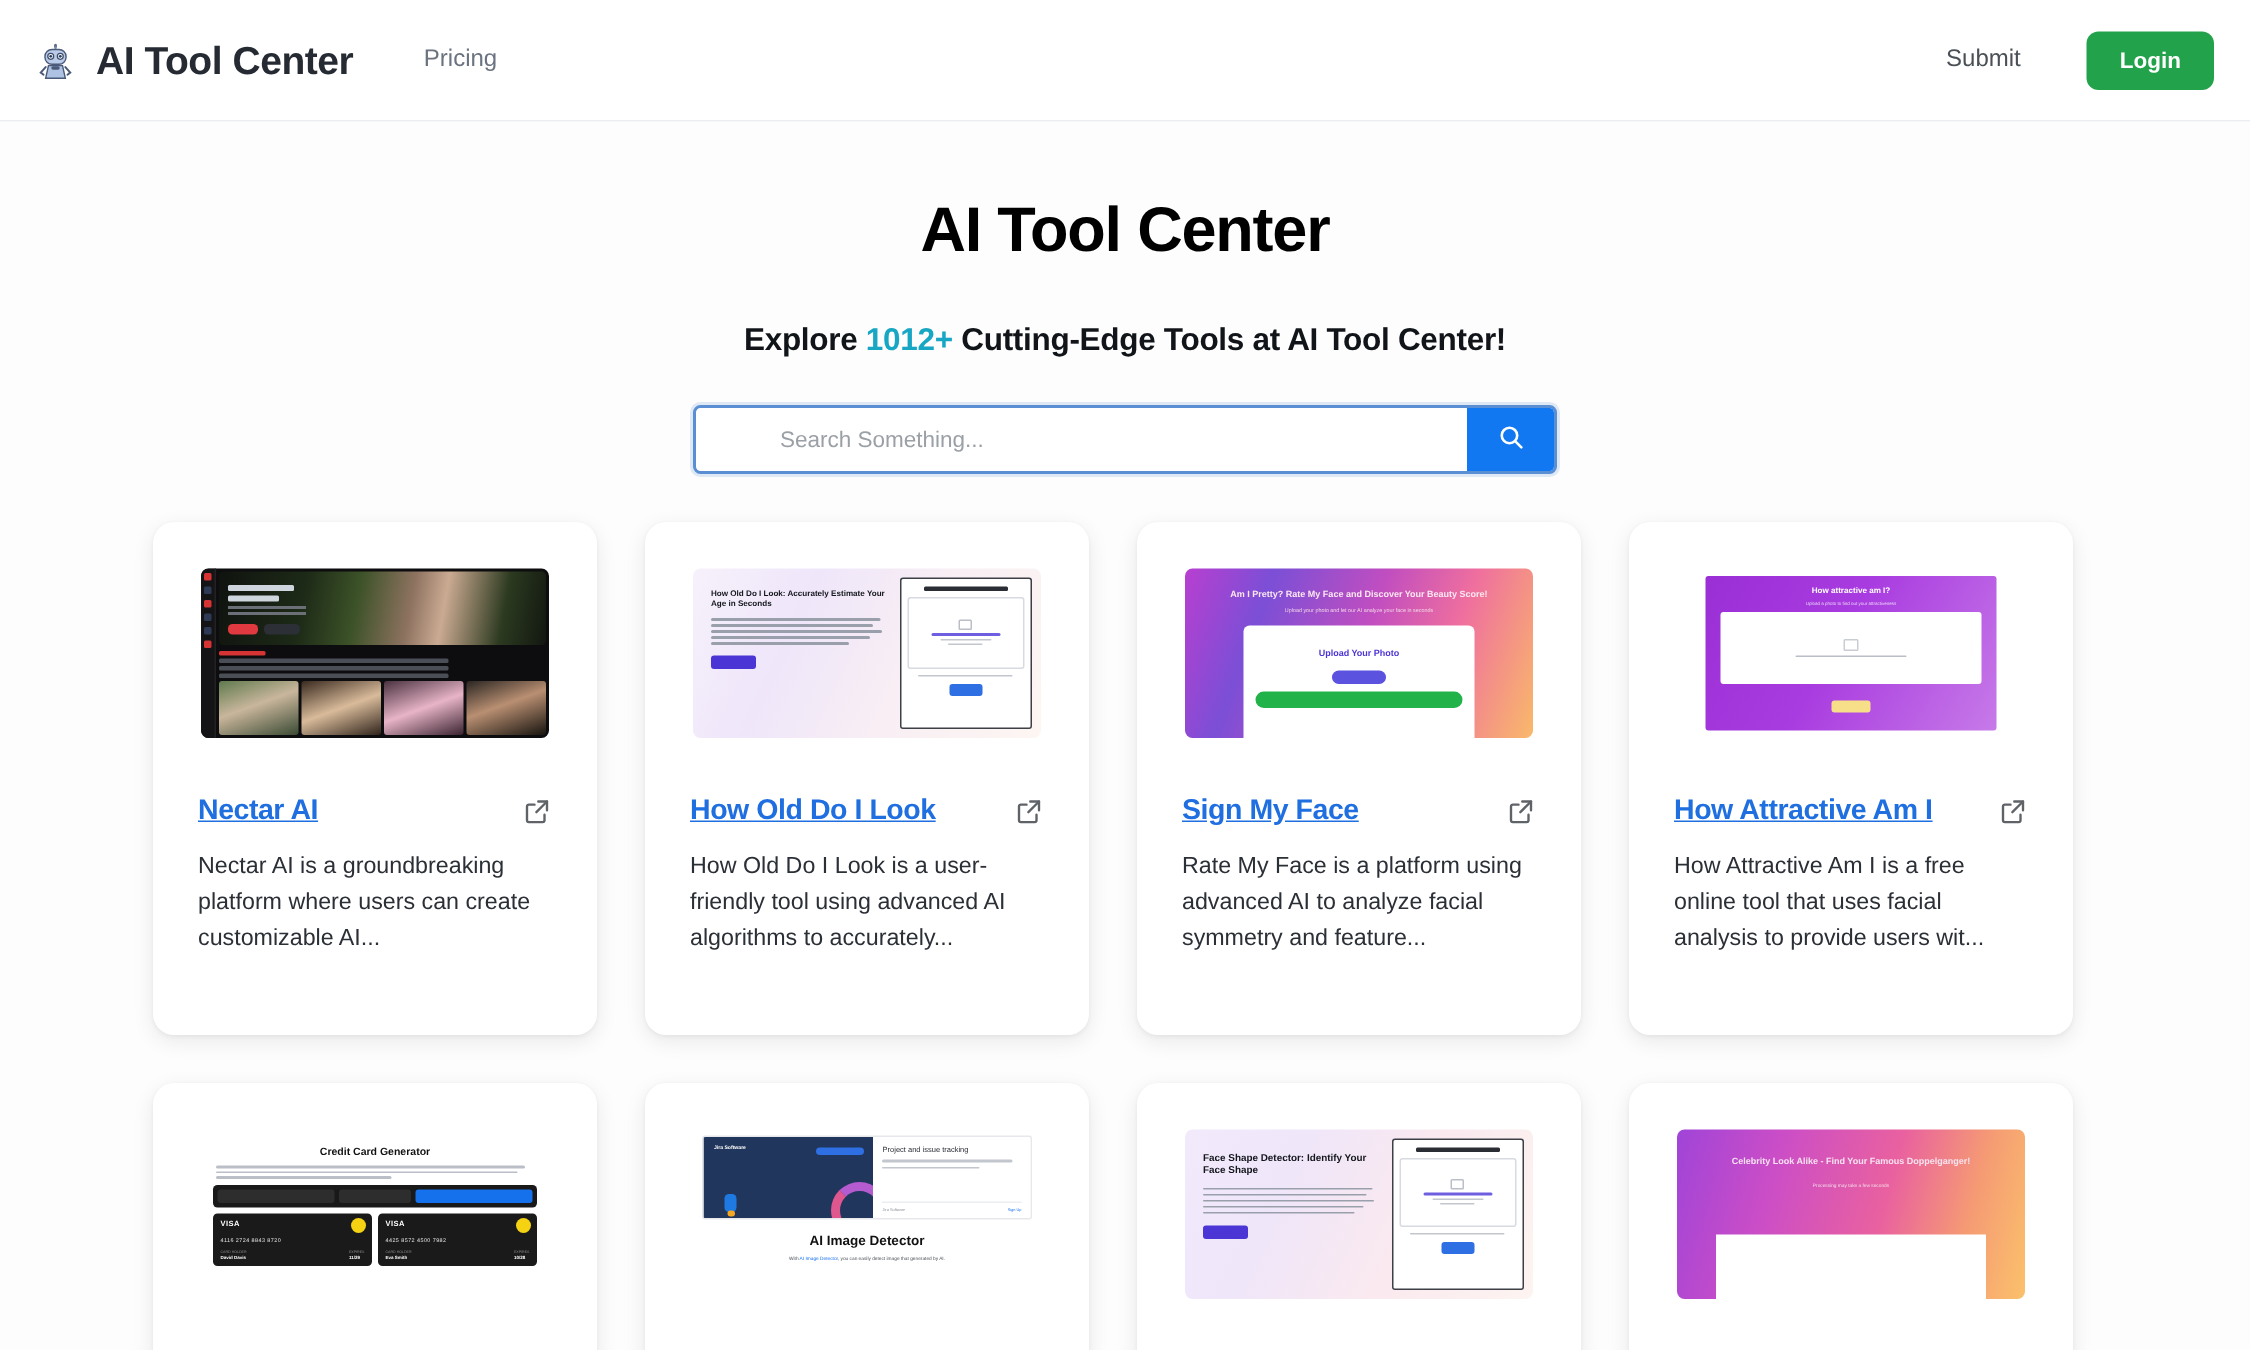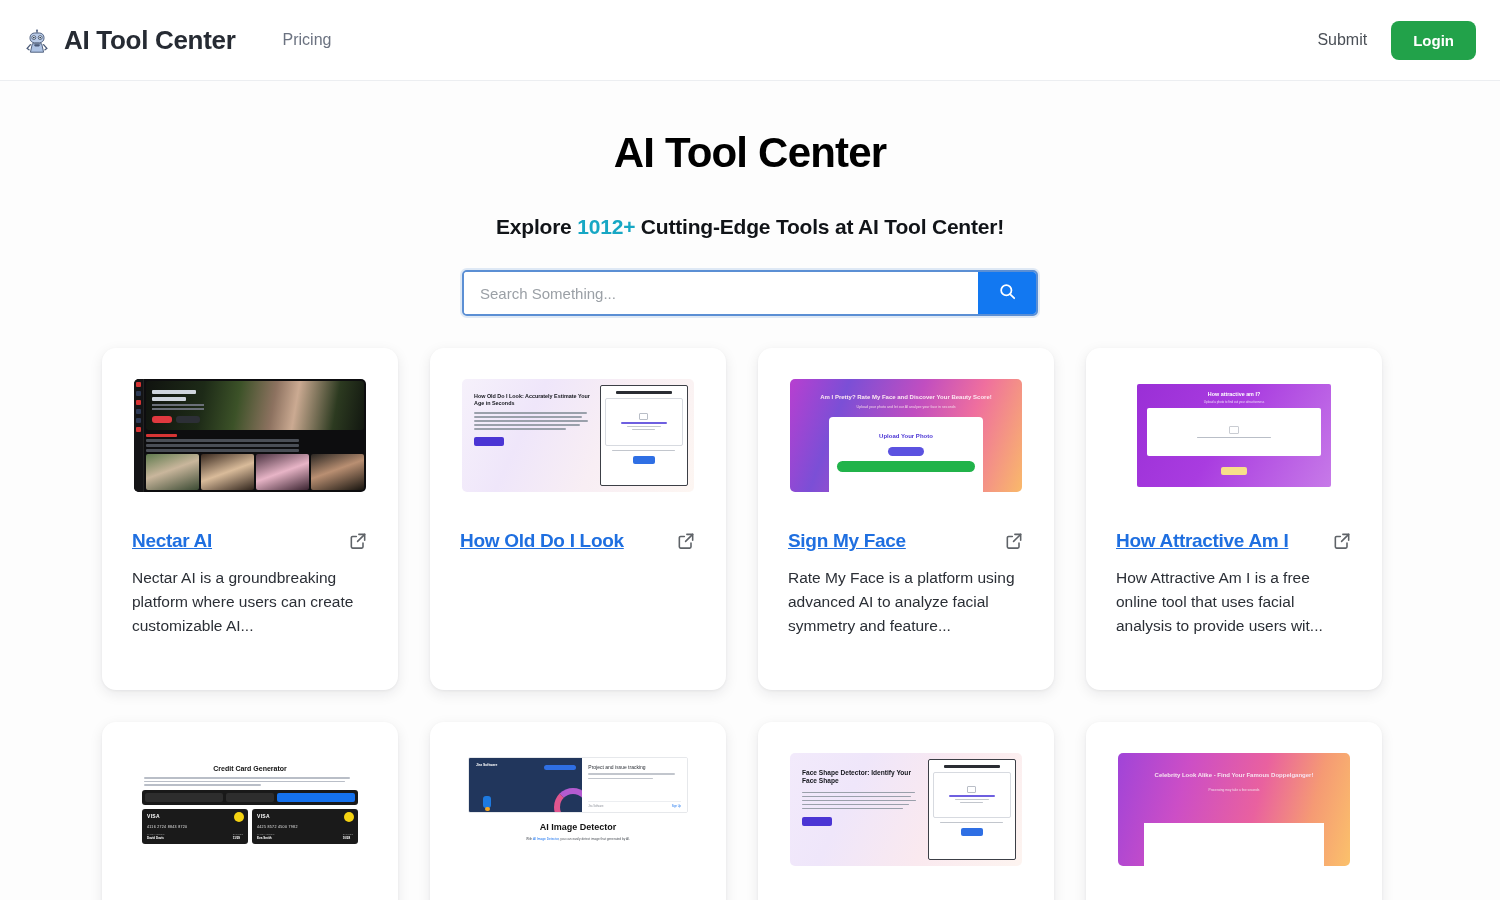--- a/index.html
+++ b/index.html
@@ -26,21 +26,21 @@
   }
   .brand-name {
     font-size: 26px; font-weight: 700; color: #262b33;
     letter-spacing: -0.3px;
   }
   .nav-links { display: flex; align-items: flex-start; margin-left: 47px; }
   .nav-link {
     font-size: 16px; color: #6b7280; text-decoration: none;
   }
   .header-right {
-    margin-left: auto; display: flex; align-items: center; gap: 24px;
+    margin-left: auto; display: flex; align-items: center; gap: 44px;
   }
   .submit-link { font-size: 16px; color: #4b5057; text-decoration: none; }
   .login-btn {
     background: #22a24a; color: #ffffff;
     font-size: 15px; font-weight: 700;
     padding: 11px 22px; border: none; border-radius: 8px;
     cursor: pointer; font-family: inherit; text-align: right;
   }
 
   
@@ -58,20 +58,21 @@
 
   .searchbar {
     margin: 31px auto 0;
     width: 576px; height: 46px;
     display: flex;
     border: 2px solid #5b8fd4;
     border-radius: 5px;
     background: #ffffff;
     overflow: hidden;
     box-shadow: 0 0 0 2px rgba(91,143,212,0.18);
+    padding-left: 40px;
   }
   .search-input {
     flex: 1; border: none; outline: none;
     font-size: 15px; color: #333;
     padding: 0 16px; font-family: inherit;
     background: #fff;
   }
   .search-input::placeholder { color: #9ba0a6; }
   .search-btn {
     width: 58px; background: #1278f1; border: none;
@@ -383,20 +384,21 @@
     <div class="card-head">
       <a class="card-title" href="#">How Old Do I Look</a>
       <span class="ext-icon">
         <svg width="20" height="20" viewBox="0 0 24 24" fill="none" stroke="#5f6368" stroke-width="1.9" stroke-linecap="round" stroke-linejoin="round">
           <path d="M13 4h7v7"></path>
             <path d="M20 4 L11.5 12.5"></path>
             <path d="M18 14.5V19a1.5 1.5 0 0 1-1.5 1.5h-11A1.5 1.5 0 0 1 4 19V8a1.5 1.5 0 0 1 1.5-1.5H10"></path>
           </svg>
       </span>
     </div>
+    <div class="card-desc">How Old Do I Look is a user-friendly tool using advanced AI algorithms to accurately...</div>
   </div>
 
   <div class="card">
     <div class="thumb t-rate">
       <h5>Am I Pretty? Rate My Face and Discover Your Beauty Score!</h5>
       <div class="sub">Upload your photo and let our AI analyze your face in seconds</div>
       <div class="panel">
         <b>Upload Your Photo</b>
         <div class="ch"></div>
         <div class="gr"></div>

